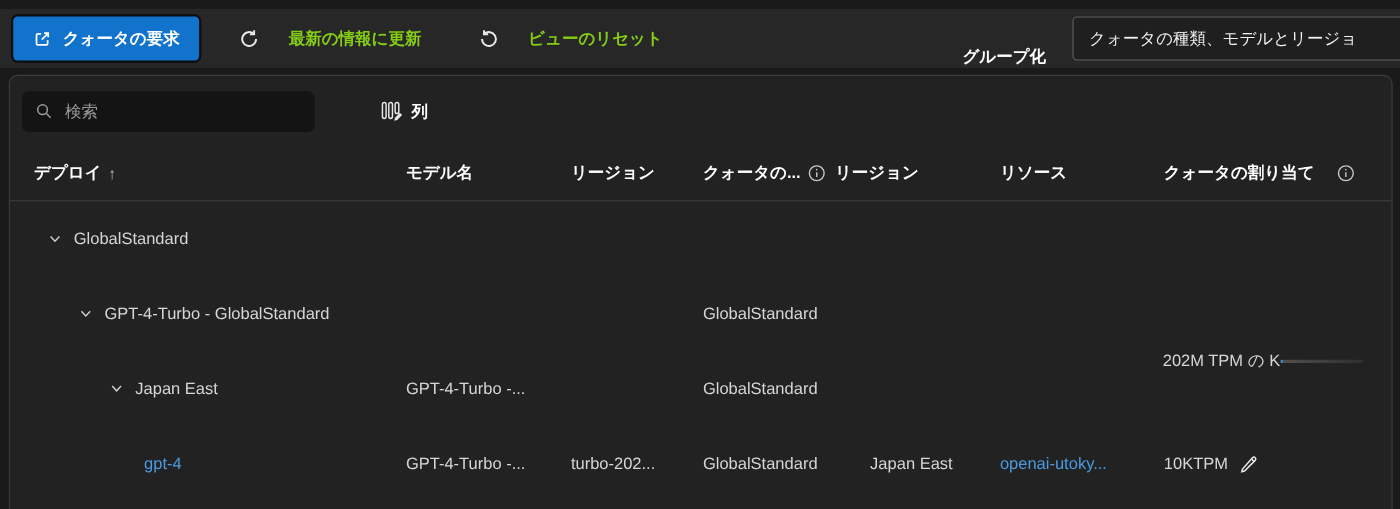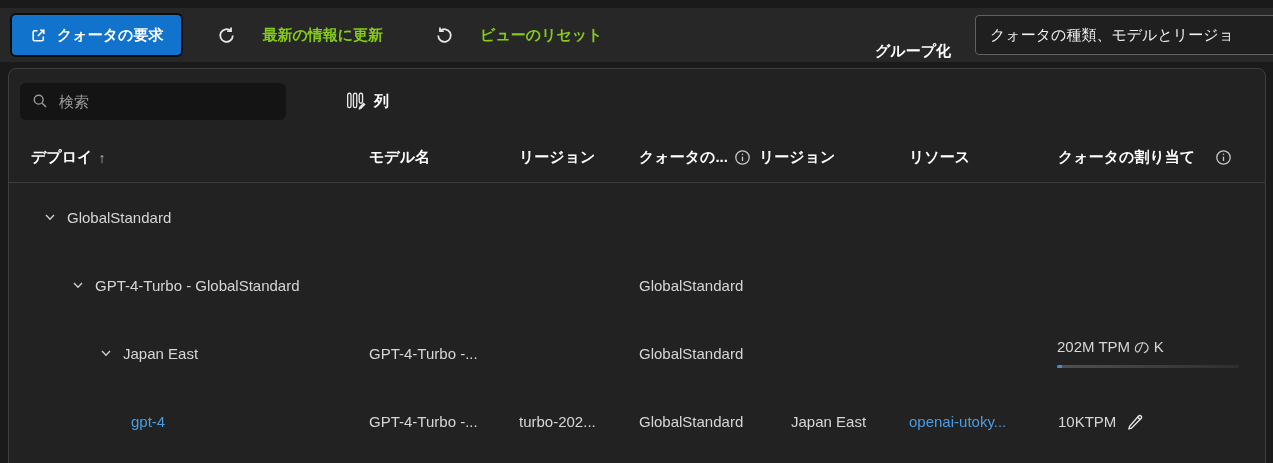--- a/index.html
+++ b/index.html
@@ -41,21 +41,21 @@
   .grid{display:grid;grid-template-columns:352px 150px 120px 120px 150px 148px 1fr;}
   .thead{height:50px;border-bottom:1px solid #3d3d3d;}
   .th{display:flex;align-items:center;gap:6px;color:#fff;font-weight:bold;font-size:15px;
     padding-left:8px;white-space:nowrap;overflow:hidden;}
   .th.first{padding-left:22px;}
   .row{height:68px;}
   .cell{display:flex;align-items:center;color:#d6d6d6;font-size:15px;padding-left:8px;
     white-space:nowrap;overflow:hidden;}
   .tree-cell{gap:10px;}
   .link{color:#4a9be0;cursor:pointer;}
-  .alloc-cell{flex-direction:column;align-items:flex-start;justify-content:center;padding-right:26px;}
+  .alloc-cell{flex-direction:row;align-items:flex-start;justify-content:center;padding-right:26px;}
   .alloc-text{color:#d6d6d6;font-size:15px;}
   .progress-track{margin-top:8px;width:100%;max-width:182px;height:3px;border-radius:2px;
     background:linear-gradient(to right,#515151,#2e2e2e);overflow:hidden;}
   .progress-fill{height:100%;background:#3e8fd6;}
   .pencil{margin-left:10px;cursor:pointer;display:inline-flex;}
   .chev{flex:none;cursor:pointer;display:inline-flex;}
   .sort-arrow{color:#b9b9b9;font-weight:normal;font-size:14px;}
   svg{display:block;}
 </style>
 </head>

